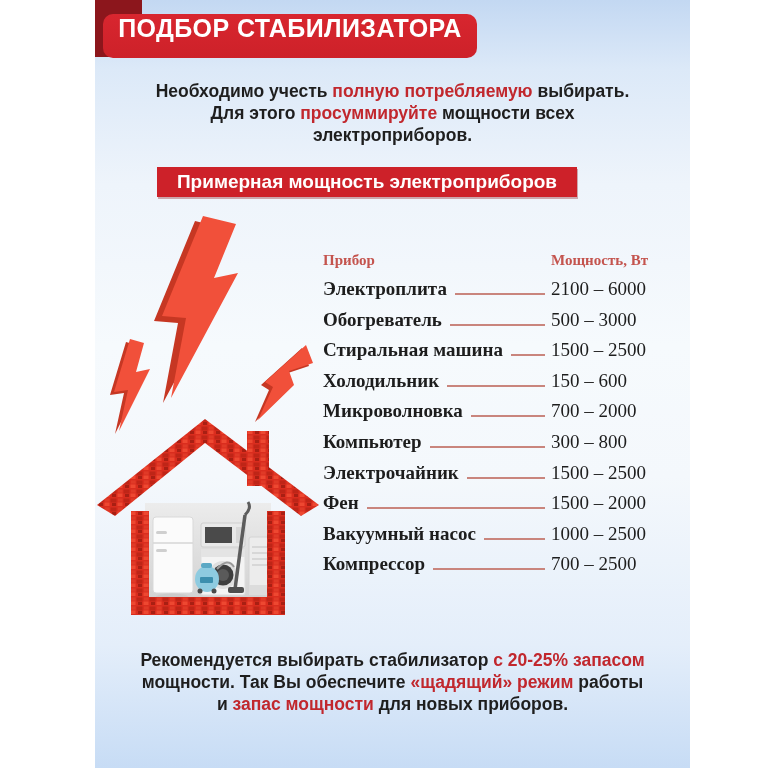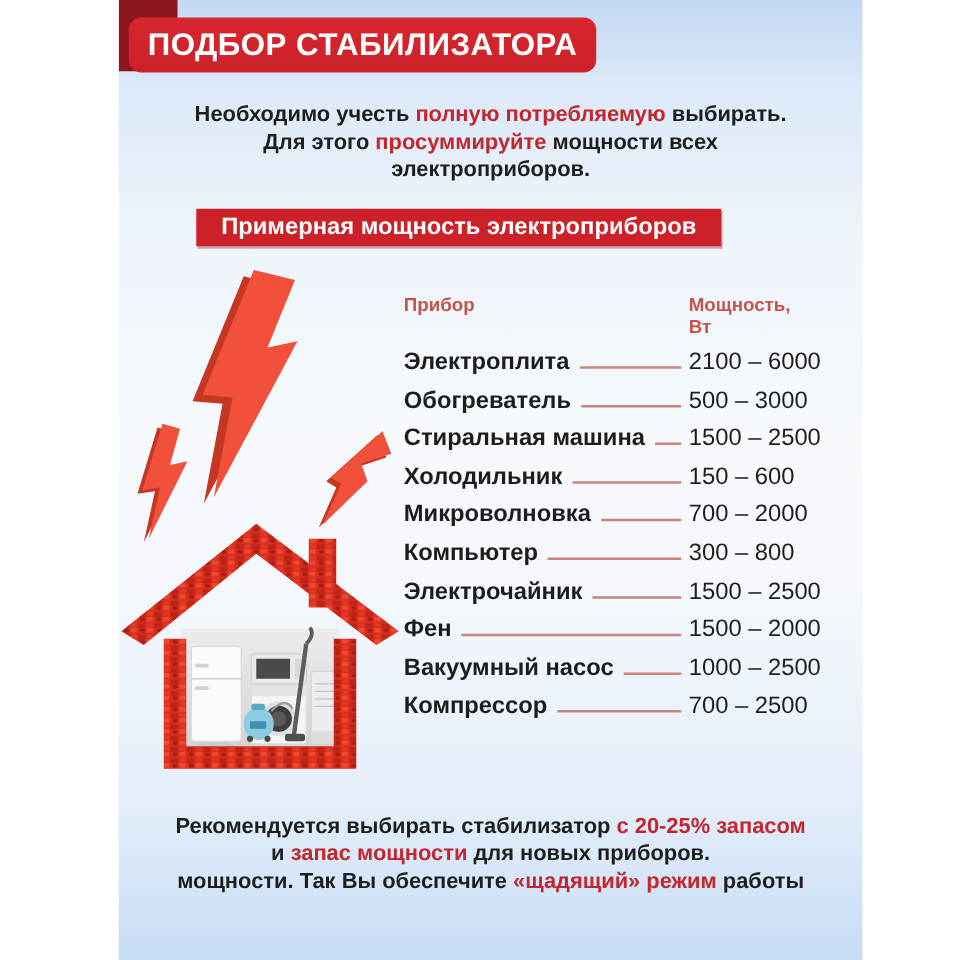--- a/index.html
+++ b/index.html
@@ -5,21 +5,21 @@
   html,body{margin:0;padding:0;background:#ffffff;}
   .canvas{position:relative;width:765px;height:768px;background:#ffffff;overflow:hidden;
           font-family:"Liberation Sans","DejaVu Sans",sans-serif;}
   .page{position:absolute;left:95px;top:0;width:595px;height:768px;overflow:hidden;
         background:linear-gradient(180deg,#c3d8f2 0%,#dce9f8 9%,#eef4fb 24%,#f6fafd 45%,
                    #f4f8fc 62%,#e4eefa 84%,#c7dcf5 100%);}
   
   .ribbon-fold{position:absolute;left:0;top:0;width:47px;height:57px;background:var(--ribbon-dark,#8c161c);}
   .title-banner{position:absolute;left:8px;top:14px;width:374px;height:44px;border-radius:10px;
         background:linear-gradient(180deg,#d8262f,var(--banner,#c6202a));
-        display:flex;align-items:center;justify-content:center;
+        display:flex;justify-content:center;
         color:#fff;font-weight:800;font-size:25px;letter-spacing:.4px;white-space:nowrap;}
   
   .rich{position:absolute;left:0;width:100%;text-align:center;color:#1e1e1e;
         font-size:17.5px;font-weight:700;margin:0;}
   .rich .line{line-height:22px;}
   .rich .accent{color:var(--accent,#c1272d);}
   .intro{top:80px;}
   .footer{top:649px;line-height:23px;}
   
   .sub-banner{position:absolute;left:62px;top:167px;width:420px;height:30px;border-radius:0;
@@ -27,21 +27,21 @@
         display:flex;align-items:center;justify-content:center;
         color:#fff;font-weight:800;font-size:19px;white-space:nowrap;}
   
   .illustration{position:absolute;left:0;top:210px;width:232px;height:415px;}
   .bolt{position:absolute;}
   .bolt-big{left:44px;top:2px;width:118px;height:195px;}
   .bolt-left{left:12px;top:126px;width:50px;height:98px;}
   .bolt-right{left:160px;top:132px;width:60px;height:80px;}
   .house{position:absolute;left:2px;top:207px;width:222px;height:202px;}
   
-  .table{position:absolute;left:228px;top:236px;width:326px;}
+  .table{position:absolute;left:228px;top:252px;width:326px;font-family:Liberation Serif, serif;}
   .thead{display:flex;align-items:baseline;color:var(--header-red,#c4544e);
          font-size:15px;font-weight:600;margin-bottom:9px;}
   .thead .grow{flex:1;}
   .col-val{width:98px;flex:none;}
   .trow{display:flex;align-items:baseline;height:30.6px;}
   .tname{font-size:19px;font-weight:700;color:#1d1d1d;white-space:nowrap;}
   .leader{flex:1;border-bottom:2px solid var(--leader,#c9857d);margin:0 6px 4px 8px;}
   .tval{font-size:19px;font-weight:500;color:#1d1d1d;white-space:nowrap;}
 </style>
 </head>
@@ -201,18 +201,18 @@
           <div class="trow">
             <span class="tname">Компрессор</span>
             <span class="leader"></span>
             <span class="tval col-val">700 – 2500</span>
           </div>
         </div>
     </div>
 
     <div class="rich footer" id="footer">
         <div class="line"><span class="">Рекомендуется выбирать стабилизатор </span><span class="accent">с 20-25% запасом</span></div>
+        <div class="line"><span class="">мощности. Так Вы обеспечите </span><span class="accent">«щадящий» режим</span><span class=""> работы</span></div>
         <div class="line"><span class="">и </span><span class="accent">запас мощности</span><span class=""> для новых приборов.</span></div>
-        <div class="line"><span class="">мощности. Так Вы обеспечите </span><span class="accent">«щадящий» режим</span><span class=""> работы</span></div>
       </div>
 
   </div>
 </div>
 
 </body></html>

